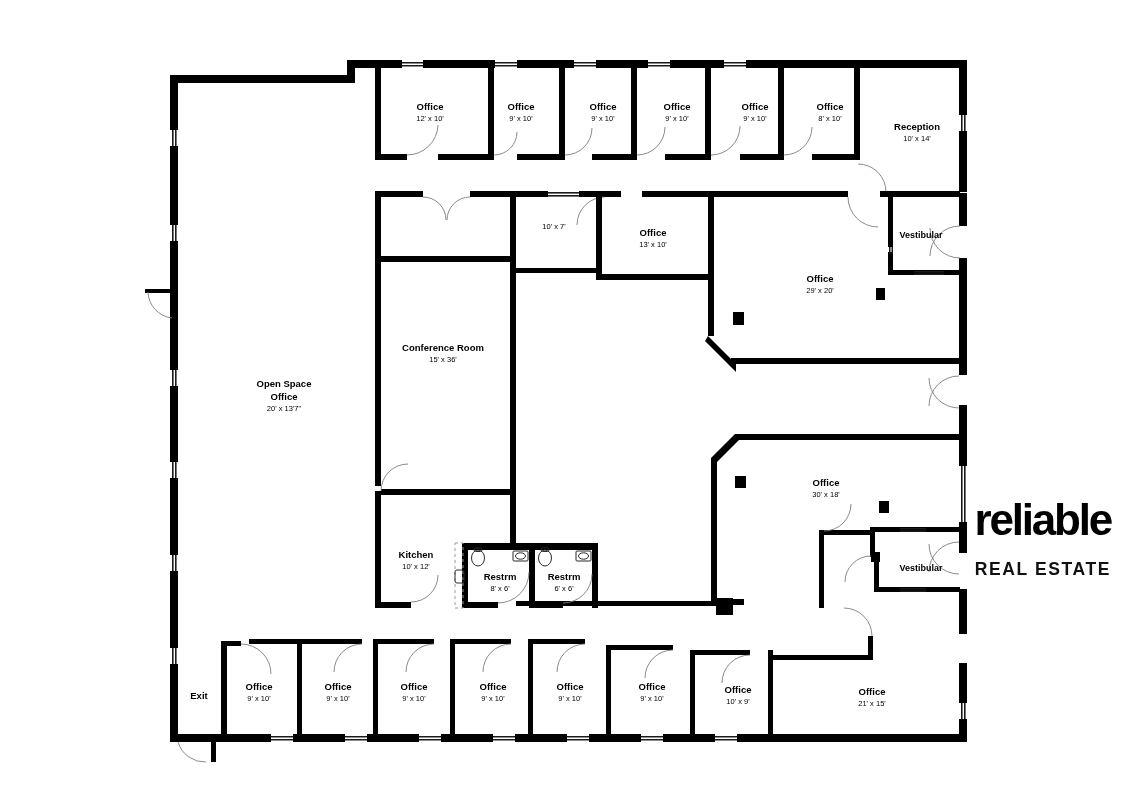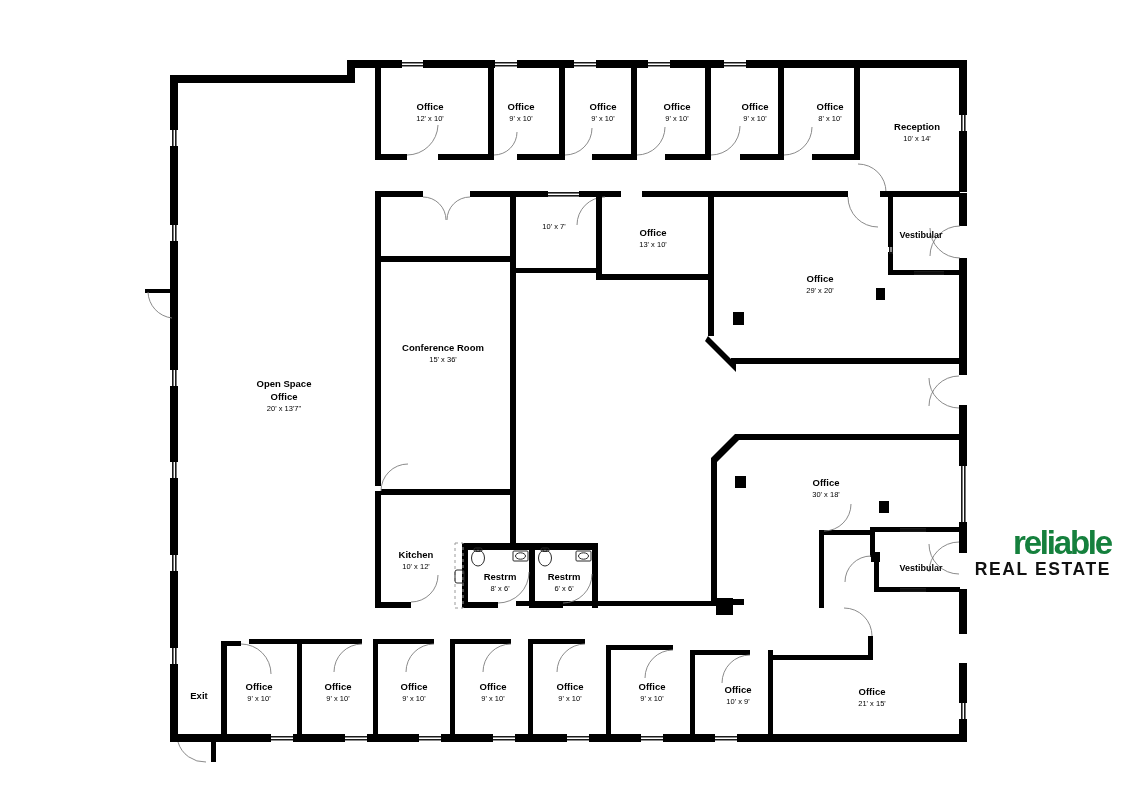--- a/index.html
+++ b/index.html
@@ -71,33 +71,33 @@
     position: absolute;
     right: 20px;
     bottom: 14px;
     text-align: right;
     line-height: 1;
     user-select: none;
   }
   #logo .wordmark {
     font-family: "Liberation Sans", sans-serif;
     font-weight: bold;
-    font-size: 33px;
+    font-size: 44px;
     letter-spacing: -2.2px;
-    color: #15803d;
+    color: #000000;
     display: block;
   }
   #logo .subwordmark {
     font-family: "Liberation Sans", sans-serif;
     font-weight: bold;
     font-size: 17.5px;
     letter-spacing: 1.6px;
     color: #111111;
     display: block;
-    margin-top: 2px;
+    margin-top: 19px;
   }
 </style>
 </head>
 <body>
 
 <div id="floorplan-stage">
 
   <svg id="plan" viewBox="0 0 1131 800" xmlns="http://www.w3.org/2000/svg">
 
     <g>

